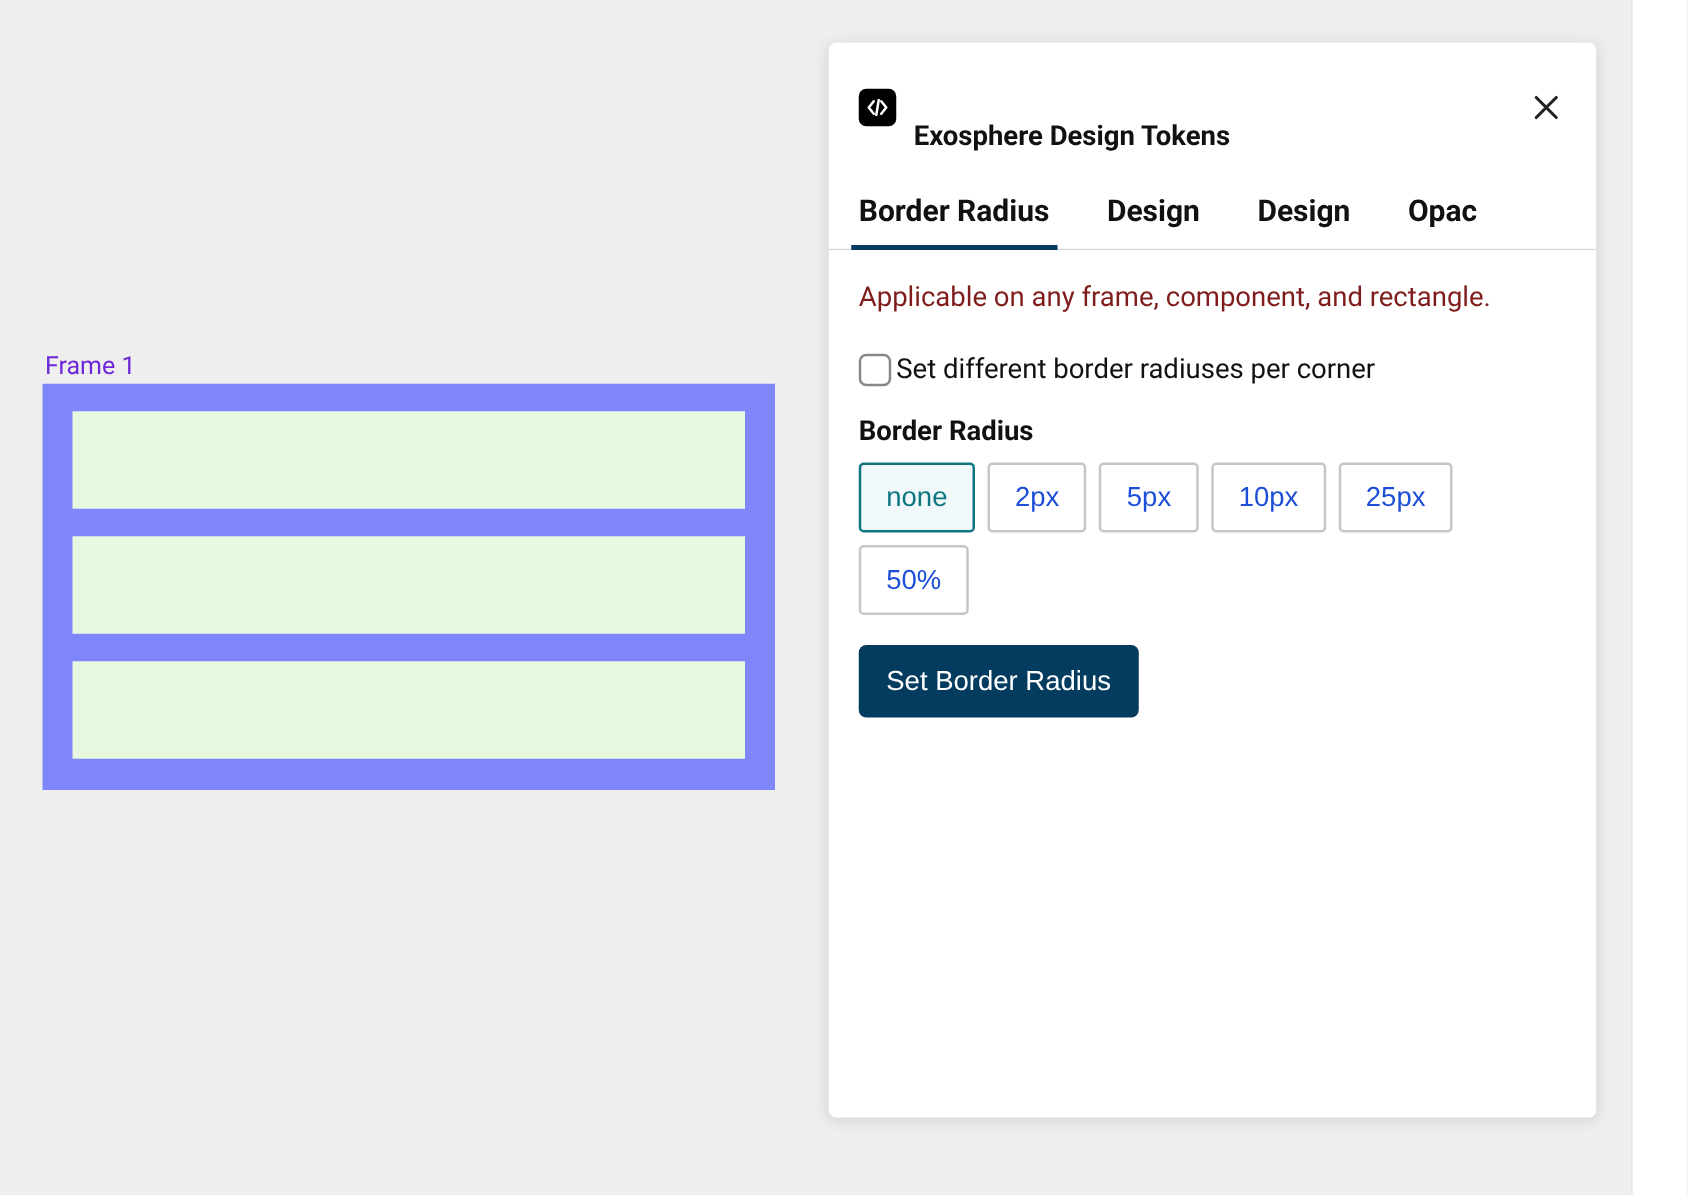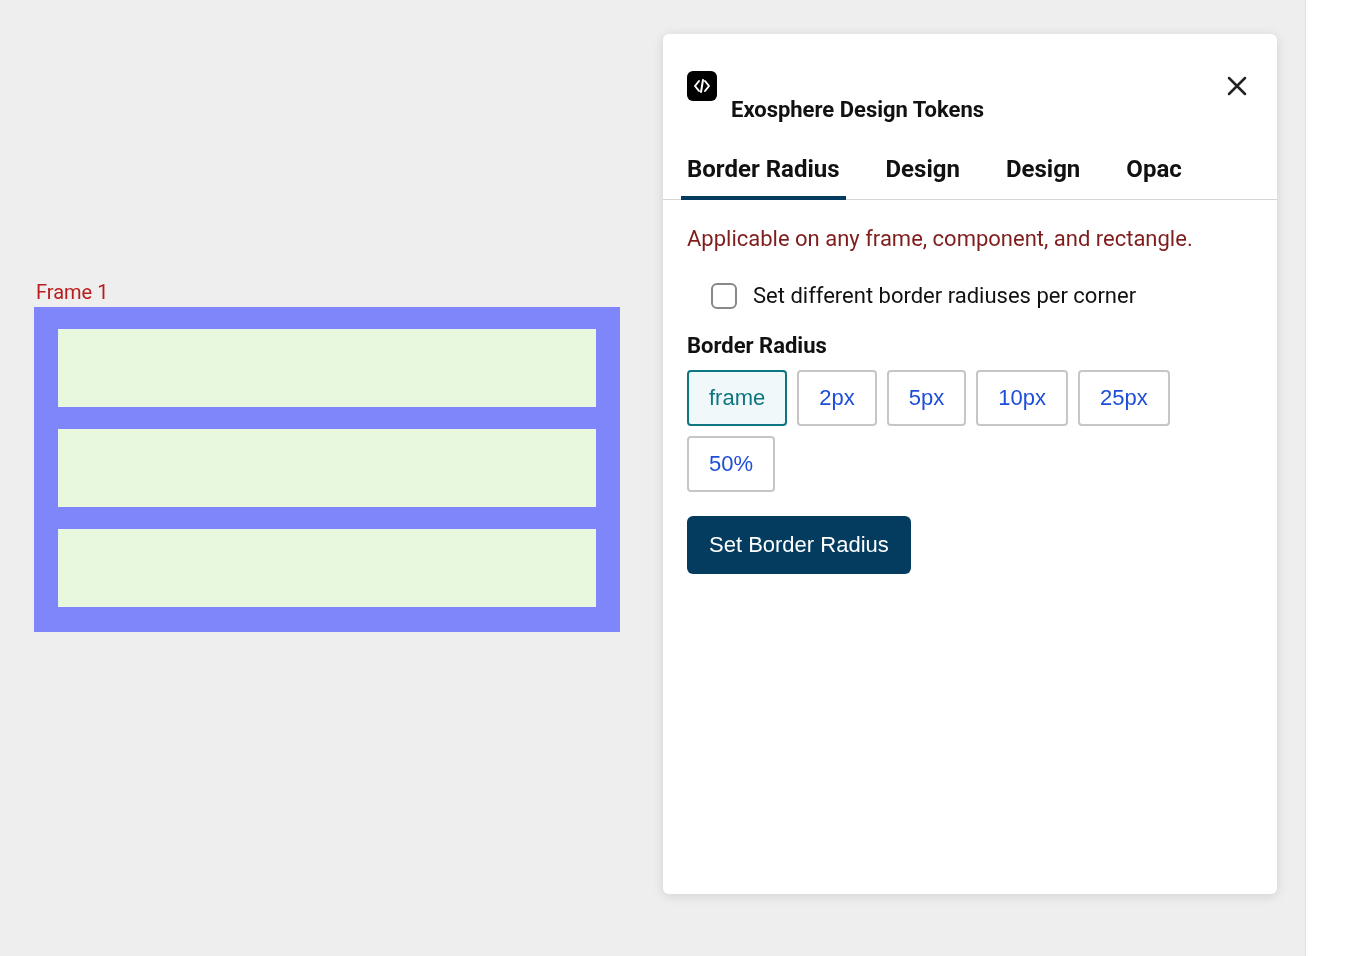--- a/index.html
+++ b/index.html
@@ -28,21 +28,21 @@
       left: 0;
       width: 100%;
       height: 100%;
     }
 
     .frame-label {
       position: absolute;
       left: 36px;
       top: 280px;
       font-size: 20px;
-      color: #b91c1c;
+      color: #6d28d9;
       font-weight: 400;
     }
 
     .frame-container {
       position: absolute;
       left: 34px;
       top: 307px;
       width: 586px;
       height: 325px;
       background: #7e86f9;
@@ -141,23 +141,22 @@
     .description {
       font-size: 22px;
       color: #7f1d1d;
       line-height: 1.4;
       margin-bottom: 28px;
     }
 
     .checkbox-row {
       display: flex;
       align-items: center;
-      gap: 16px;
+      gap: 4px;
       margin-bottom: 24px;
-      margin-left: 24px;
     }
 
     .checkbox {
       width: 26px;
       height: 26px;
       border: 2px solid #888888;
       border-radius: 6px;
       cursor: pointer;
     }
 
@@ -250,21 +249,21 @@
     <div class="description">Applicable on any frame, component, and rectangle.</div>
 
     <div class="checkbox-row">
       <div class="checkbox"></div>
       <div class="checkbox-label">Set different border radiuses per corner</div>
     </div>
 
     <div class="section-label">Border Radius</div>
 
     <div class="radius-options">
-      <button class="radius-btn selected">frame</button>
+      <button class="radius-btn selected">none</button>
       <button class="radius-btn">2px</button>
       <button class="radius-btn">5px</button>
       <button class="radius-btn">10px</button>
       <button class="radius-btn">25px</button>
       <button class="radius-btn">50%</button>
     </div>
 
     <button class="apply-btn">Set Border Radius</button>
   </div>
 </div>

